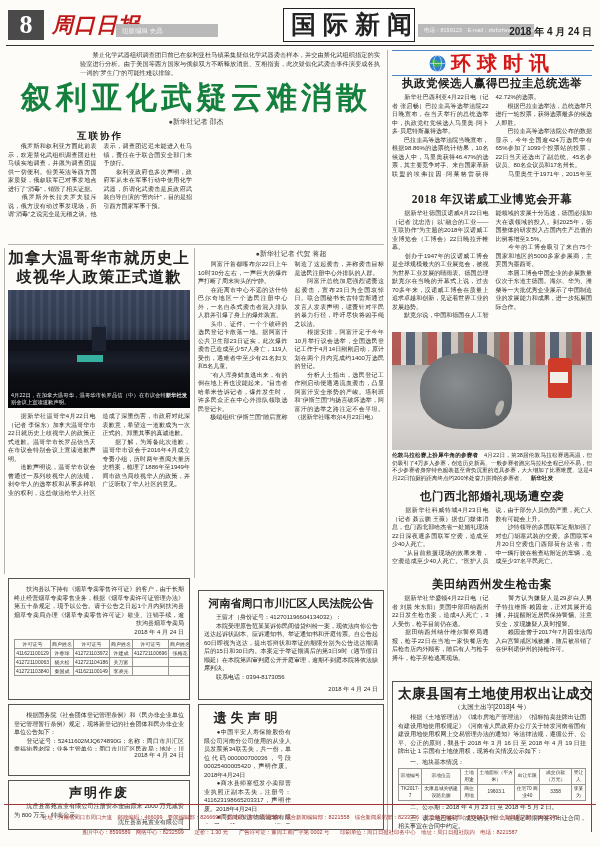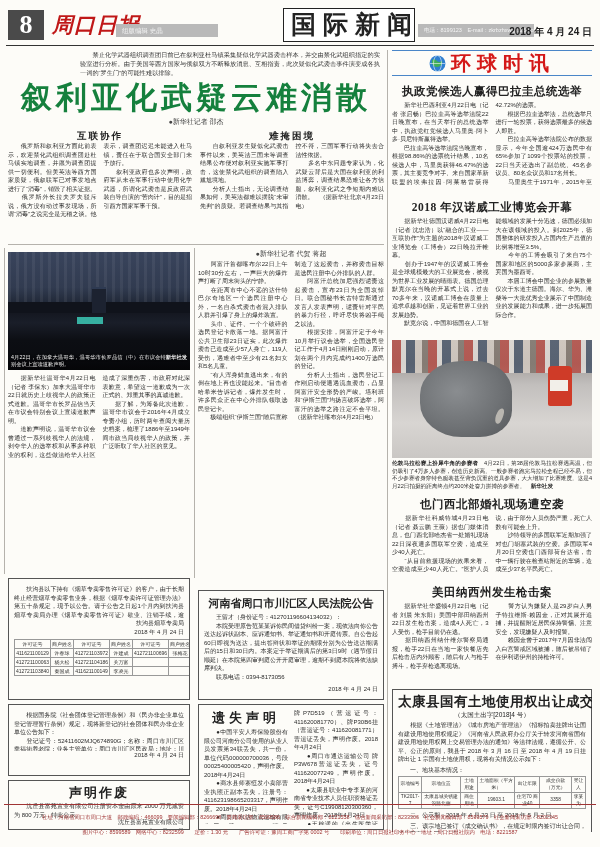--- a/index.html
+++ b/index.html
@@ -67,29 +67,29 @@
   .civil { left:8px; top:704px; width:182px; height:72px; }
   .civil .body6 { margin-top:2px; height:40px; }
   .reduction { left:8px; top:780px; width:182px; height:50px; }
   .reduction .body6 { margin-top:1px; height:16px; }
 
   
   .court { left:198px; top:590px; width:186px; height:110px; }
   .court .boxtitle { font-size:11px; letter-spacing:0; }
   .court .body6 { margin-top:2px; height:72px; }
   .loss { left:198px; top:704px; width:186px; height:126px; }
-  .loss-cols { display:flex; gap:6px; height:116px; }
+  .loss-cols { display:flex; gap:6px; height:116px;flex-direction:column; }
   .loss-col { width:50%; }
   .loss-title { font:bold 13px/18px "Liberation Serif", serif; text-align:center; letter-spacing:4px; margin-bottom:1px; }
   .loss .body6 { height:100%; }
   .loss-col.right .body6 { height:116px; }
 
   
   .rcol { position:absolute; left:392px; top:50px; width:200px; height:782px; overflow:hidden; }
-  .gbanner { position:relative; height:26px; border-top:1.5px solid #4a86c8; border-bottom:1.5px solid #4a86c8; display:flex; align-items:center; justify-content:center; gap:5px; margin-bottom:8px; }
+  .gbanner { position:relative; height:26px; border-top:1.5px solid #4a86c8; border-bottom:1.5px solid #4a86c8; display:flex; align-items:center; justify-content:center; gap:5px; margin-bottom:0; }
   .gbanner .txt { color:#d41818; font:bold 20px/22px "Liberation Serif", serif; letter-spacing:6px; }
   .r-art { margin-bottom:7px; }
   .r-h { font:bold 11.5px/15px "Liberation Serif", serif; text-align:center; letter-spacing:0.5px; margin-bottom:2px; white-space:nowrap; }
   .r-art .body6 { }
   .m-photo { height:118px; background:linear-gradient(180deg,#b3aeab 0%, #a49f9c 20%, #c2bfbd 38%, #d8d5d2 70%, #cac7c4 100%); margin-bottom:2px; }
   .m-crowd { position:absolute; inset:0 0 72% 0; background:repeating-linear-gradient(90deg,#b5423a 0 9px,#e8e4df 9px 14px,#3e4d63 14px 23px,#d8cfc6 23px 30px,#7a6f66 30px 36px); opacity:.75; }
   .m-rhino { position:absolute; left:14%; top:18%; width:46%; height:64%; background:radial-gradient(ellipse at 40% 40%, #8a8d90 0%, #6f7275 55%, #55585b 100%); border-radius:45% 40% 35% 45%; }
   .m-horn { position:absolute; left:52%; top:58%; width:7px; height:16px; background:#b9b6b0; border-radius:60% 40% 50% 50%; transform:rotate(18deg); }
   .m-runner { position:absolute; right:10%; top:22%; width:12%; height:34%; background:#cf3b28; border-radius:4px 4px 2px 2px; }
   .m-bib { position:absolute; right:12%; top:34%; width:9%; height:9%; background:#f2efe9; }
@@ -129,30 +129,26 @@
     <div class="lead-intro">　　禁止化学武器组织调查团日前已在叙利亚杜马镇采集疑似化学武器袭击样本，并交由禁化武组织指定的实验室进行分析。由于美国等西方国家与俄叙双方不断释放消息、互相指责，此次疑似化武袭击事件演变成各执一词的“罗生门”的可能性难以排除。</div>
     <div class="lead-headline">叙利亚化武疑云难消散</div>
     <div class="lead-byline">●新华社记者 邵杰</div>
     <div class="lead-halves">
       <div class="half">
         <div class="subhead">互联协作</div>
         <div class="body6 cols2">　　俄罗斯和叙利亚方面此前表示，欢迎禁化武组织调查团赴杜马镇实地调查，并愿为调查团提供一切便利。但美英法等西方国家质疑，俄叙联军已对事发地点进行了“消毒”，销毁了相关证据。
 　　俄罗斯外长拉夫罗夫驳斥说，俄方没有动过事发现场，所谓“消毒”之说完全是无稽之谈。他表示，调查团迟迟未能进入杜马镇，责任在于联合国安全部门未予放行。
 　　叙利亚政府也多次声明，政府军从未在军事行动中使用化学武器，所谓化武袭击是反政府武装自导自演的“苦肉计”，目的是招引西方国家军事干预。</div>
       </div>
-      <div class="half">
-        <div class="subhead">难掩困境</div>
-        <div class="body6 cols2">　　自叙利亚发生疑似化武袭击事件以来，美英法三国未等调查结果公布便对叙利亚实施军事打击，这使禁化武组织的调查陷入尴尬境地。
-　　分析人士指出，无论调查结果如何，美英法都难以摆脱“未审先判”的质疑。若调查结果与其指控不符，三国军事行动将失去合法性依据。
-　　多名中东问题专家认为，化武疑云背后是大国在叙利亚的利益博弈，调查结果恐难让各方信服，叙利亚化武之争短期内难以消散。　（据新华社北京4月23日电）</div>
-      </div>
     </div>
   </div>
 
   <div class="canada">
+    <div class="canada-h">加拿大温哥华市就历史上
+歧视华人政策正式道歉</div>
     <div class="photo v-photo">
       <div class="v-curtain"></div>
       <div class="v-table"></div>
       <div class="v-podium"></div>
       <div class="v-screen"></div>
       <div class="cap">
         <span class="credit">新华社发</span>
         <span>4月22日，在加拿大温哥华，温哥华市长罗品信（中）在市议会特别会议上宣读道歉声明。</span>
       </div>
     </div>

